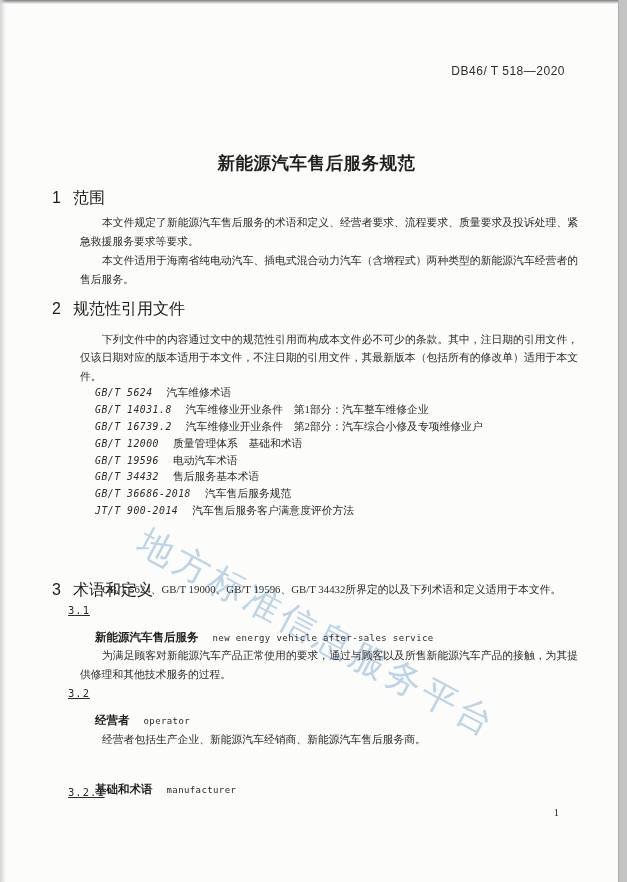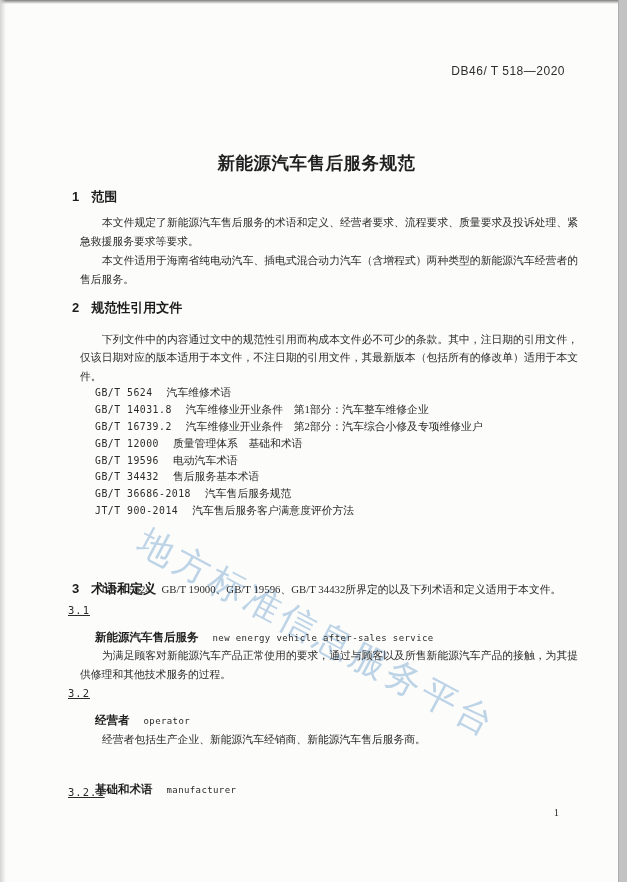--- a/index.html
+++ b/index.html
@@ -40,43 +40,43 @@
 
   
   .doc-title {
     position:absolute; top:151px; left:68px; width:497px; margin:0;
     text-align:center; font-family:"Liberation Sans","DejaVu Sans",sans-serif;
     font-weight:bold; font-size:17.5px; letter-spacing:0.5px; color:#1f1f1f;
   }
 
   
   .heading {
-    position:absolute; left:72px;
+    position:absolute; left:52px;
     font-family:"Liberation Sans","DejaVu Sans",sans-serif;
-    font-weight:bold; font-size:13px; color:#1c1c1c; white-space:nowrap;
+    font-weight:normal; font-size:16px; color:#1c1c1c; white-space:nowrap;
   }
   .heading .h-label { margin-left:12px; }
   .h-s1 { top:188px; } .h-s2 { top:299px; } .h-s3 { top:548px;margin-top:32px; }
 
   
   .para {
     position:absolute; left:80px; width:498px; margin:0;
     font-size:10.8px; line-height:19px; color:#2b2b2b;
     text-align:justify; text-indent:22px;
   }
   .p1a { top:213px; } .p1b { top:251px; }
   .p2i { top:330px; line-height:18.4px; }
   .s3i { top:580px; }
 
   
   .refs { position:absolute; left:95px; top:384px; }
   .ref-row { height:16.9px; line-height:16.9px; white-space:nowrap;
     font-size:10.8px; color:#2b2b2b; }
   .ref-code { font-family:"DejaVu Sans Mono","Liberation Mono",monospace;
-    font-size:9.8px; letter-spacing:0.5px; margin-right:14px; color:#2b2b2b; }
+    font-size:9.8px; letter-spacing:0.5px; margin-right:14px; color:#2b2b2b;font-style:italic; }
 
   
   .term-num {
     position:absolute; left:68px;
     font-family:"DejaVu Sans Mono","Liberation Mono",monospace;
     font-size:10.5px; letter-spacing:1px; color:#2b2b2b;text-decoration:underline;
   }
   .tn1 { top:604px; } .tn2 { top:687px; } .tn3 { top:755px;margin-top:31px; }
 
   .term-line { position:absolute; left:95px; white-space:nowrap; }

